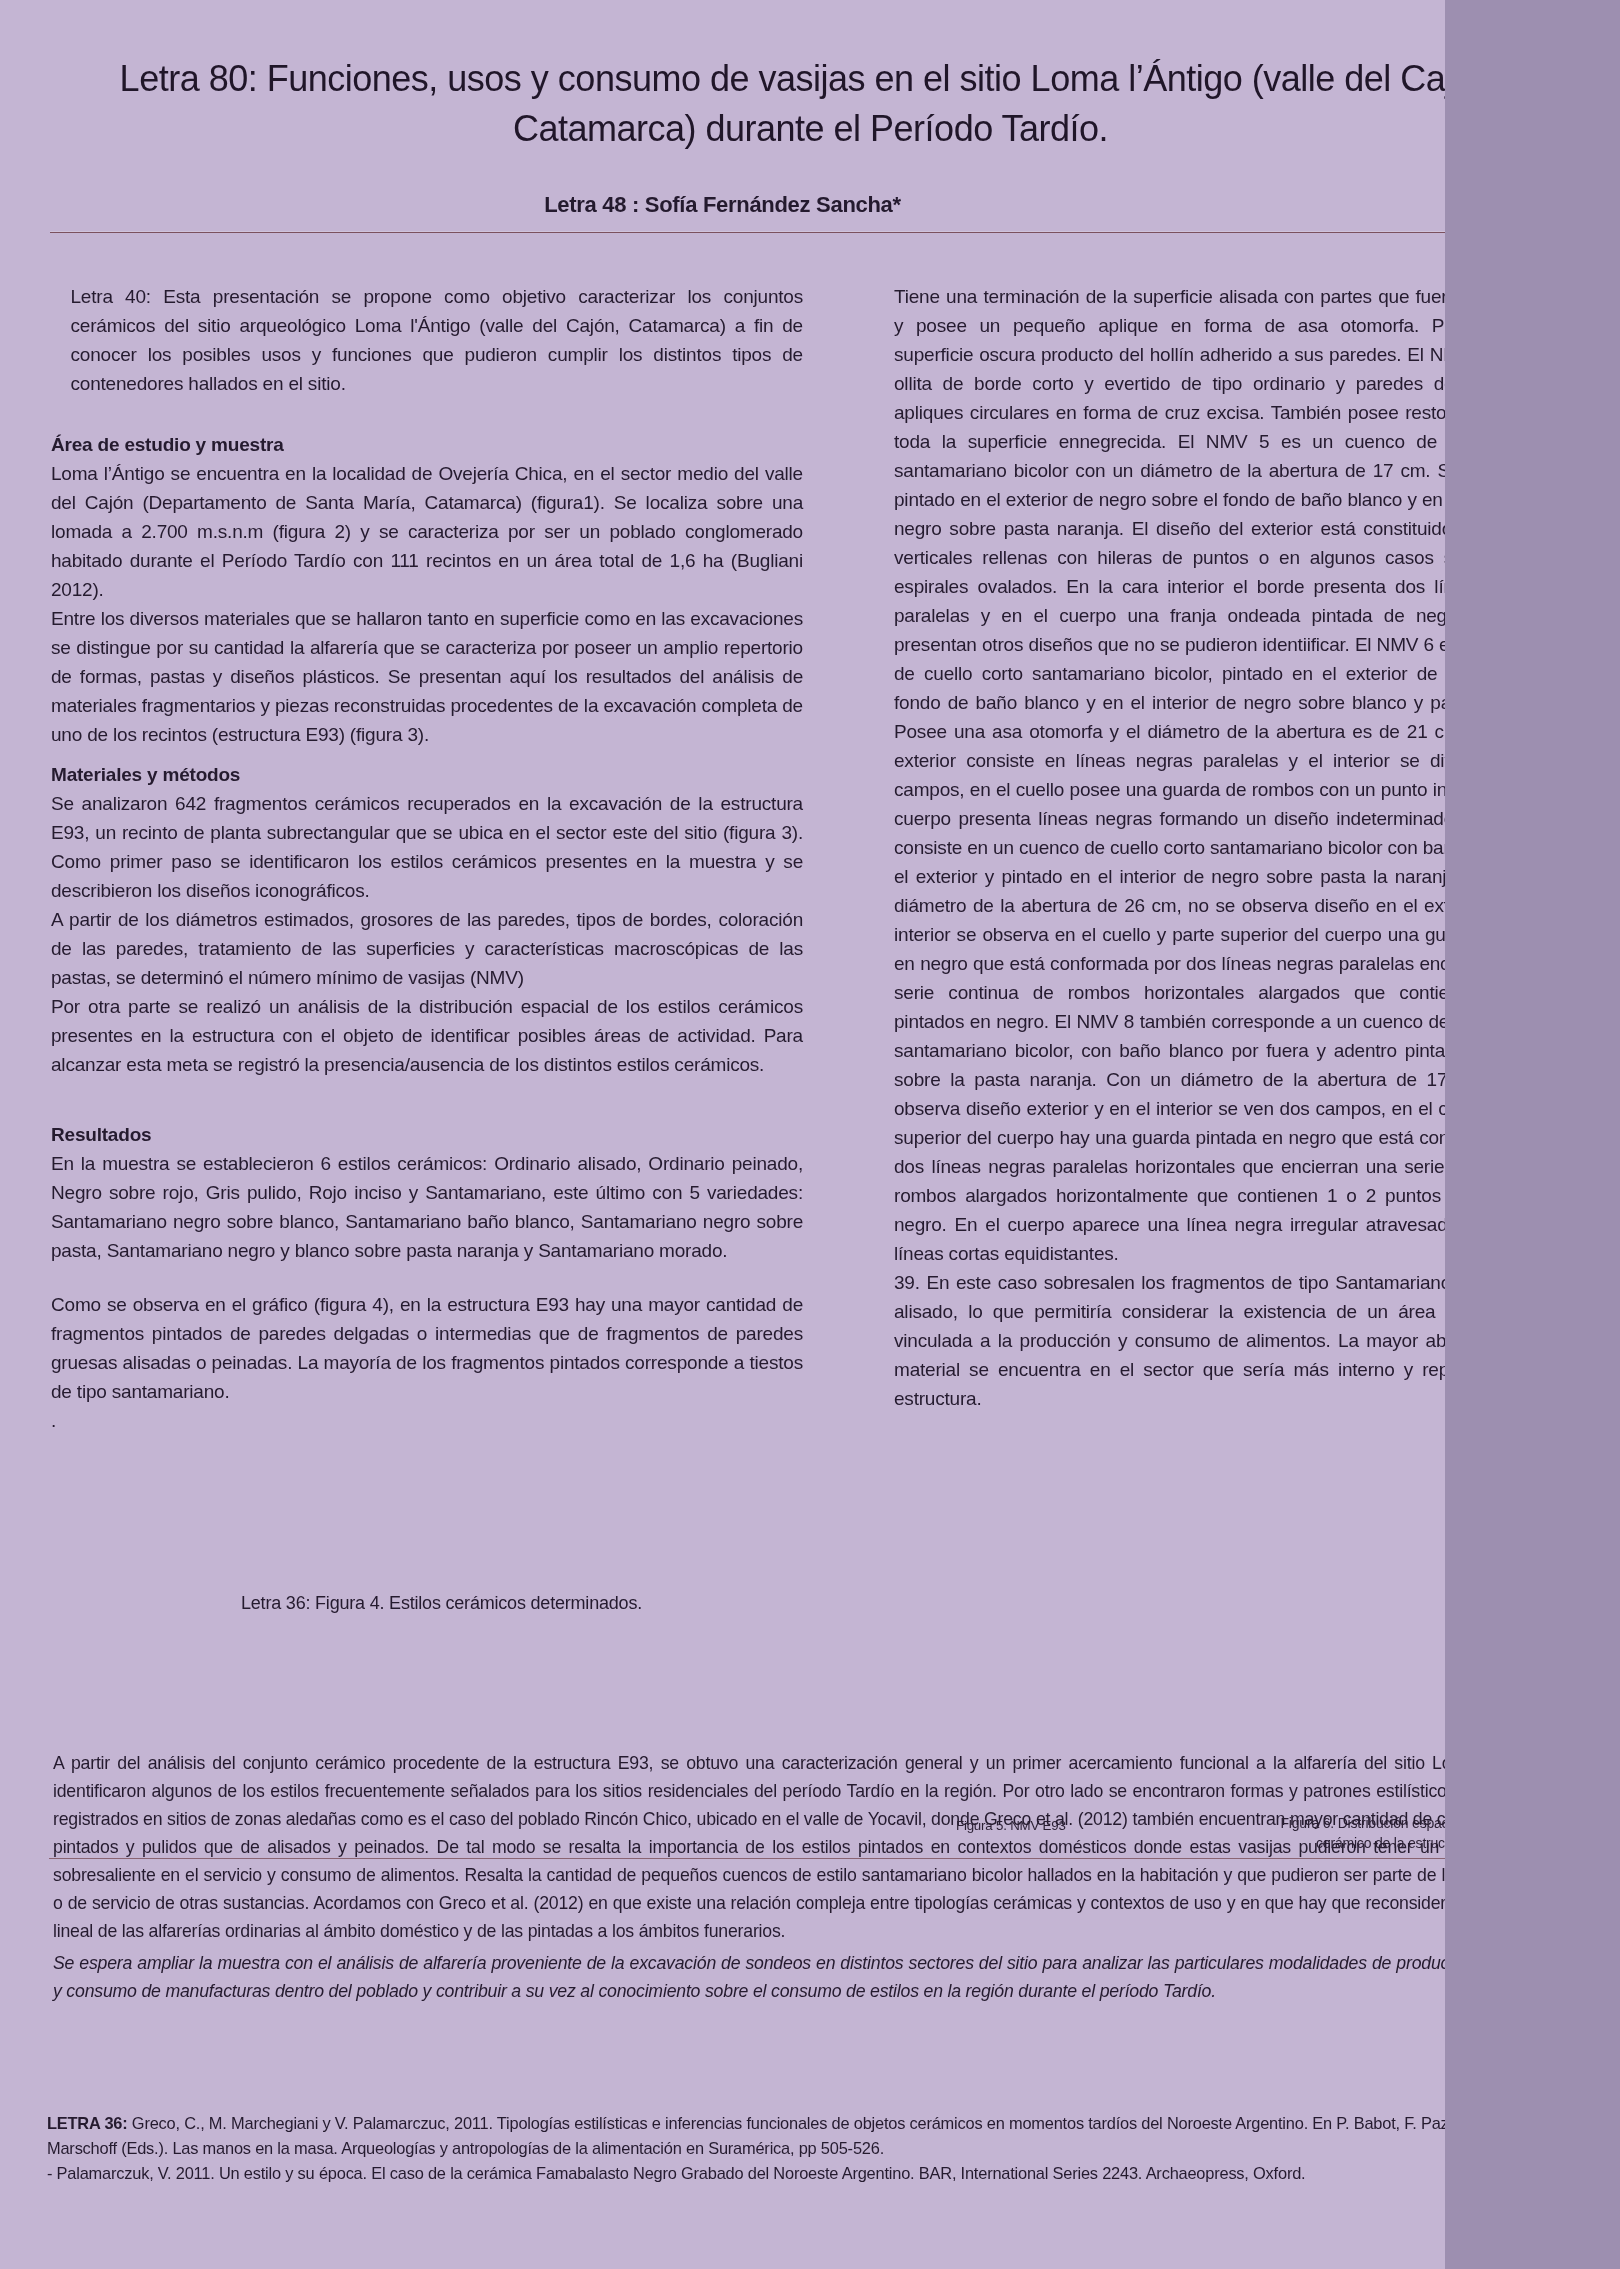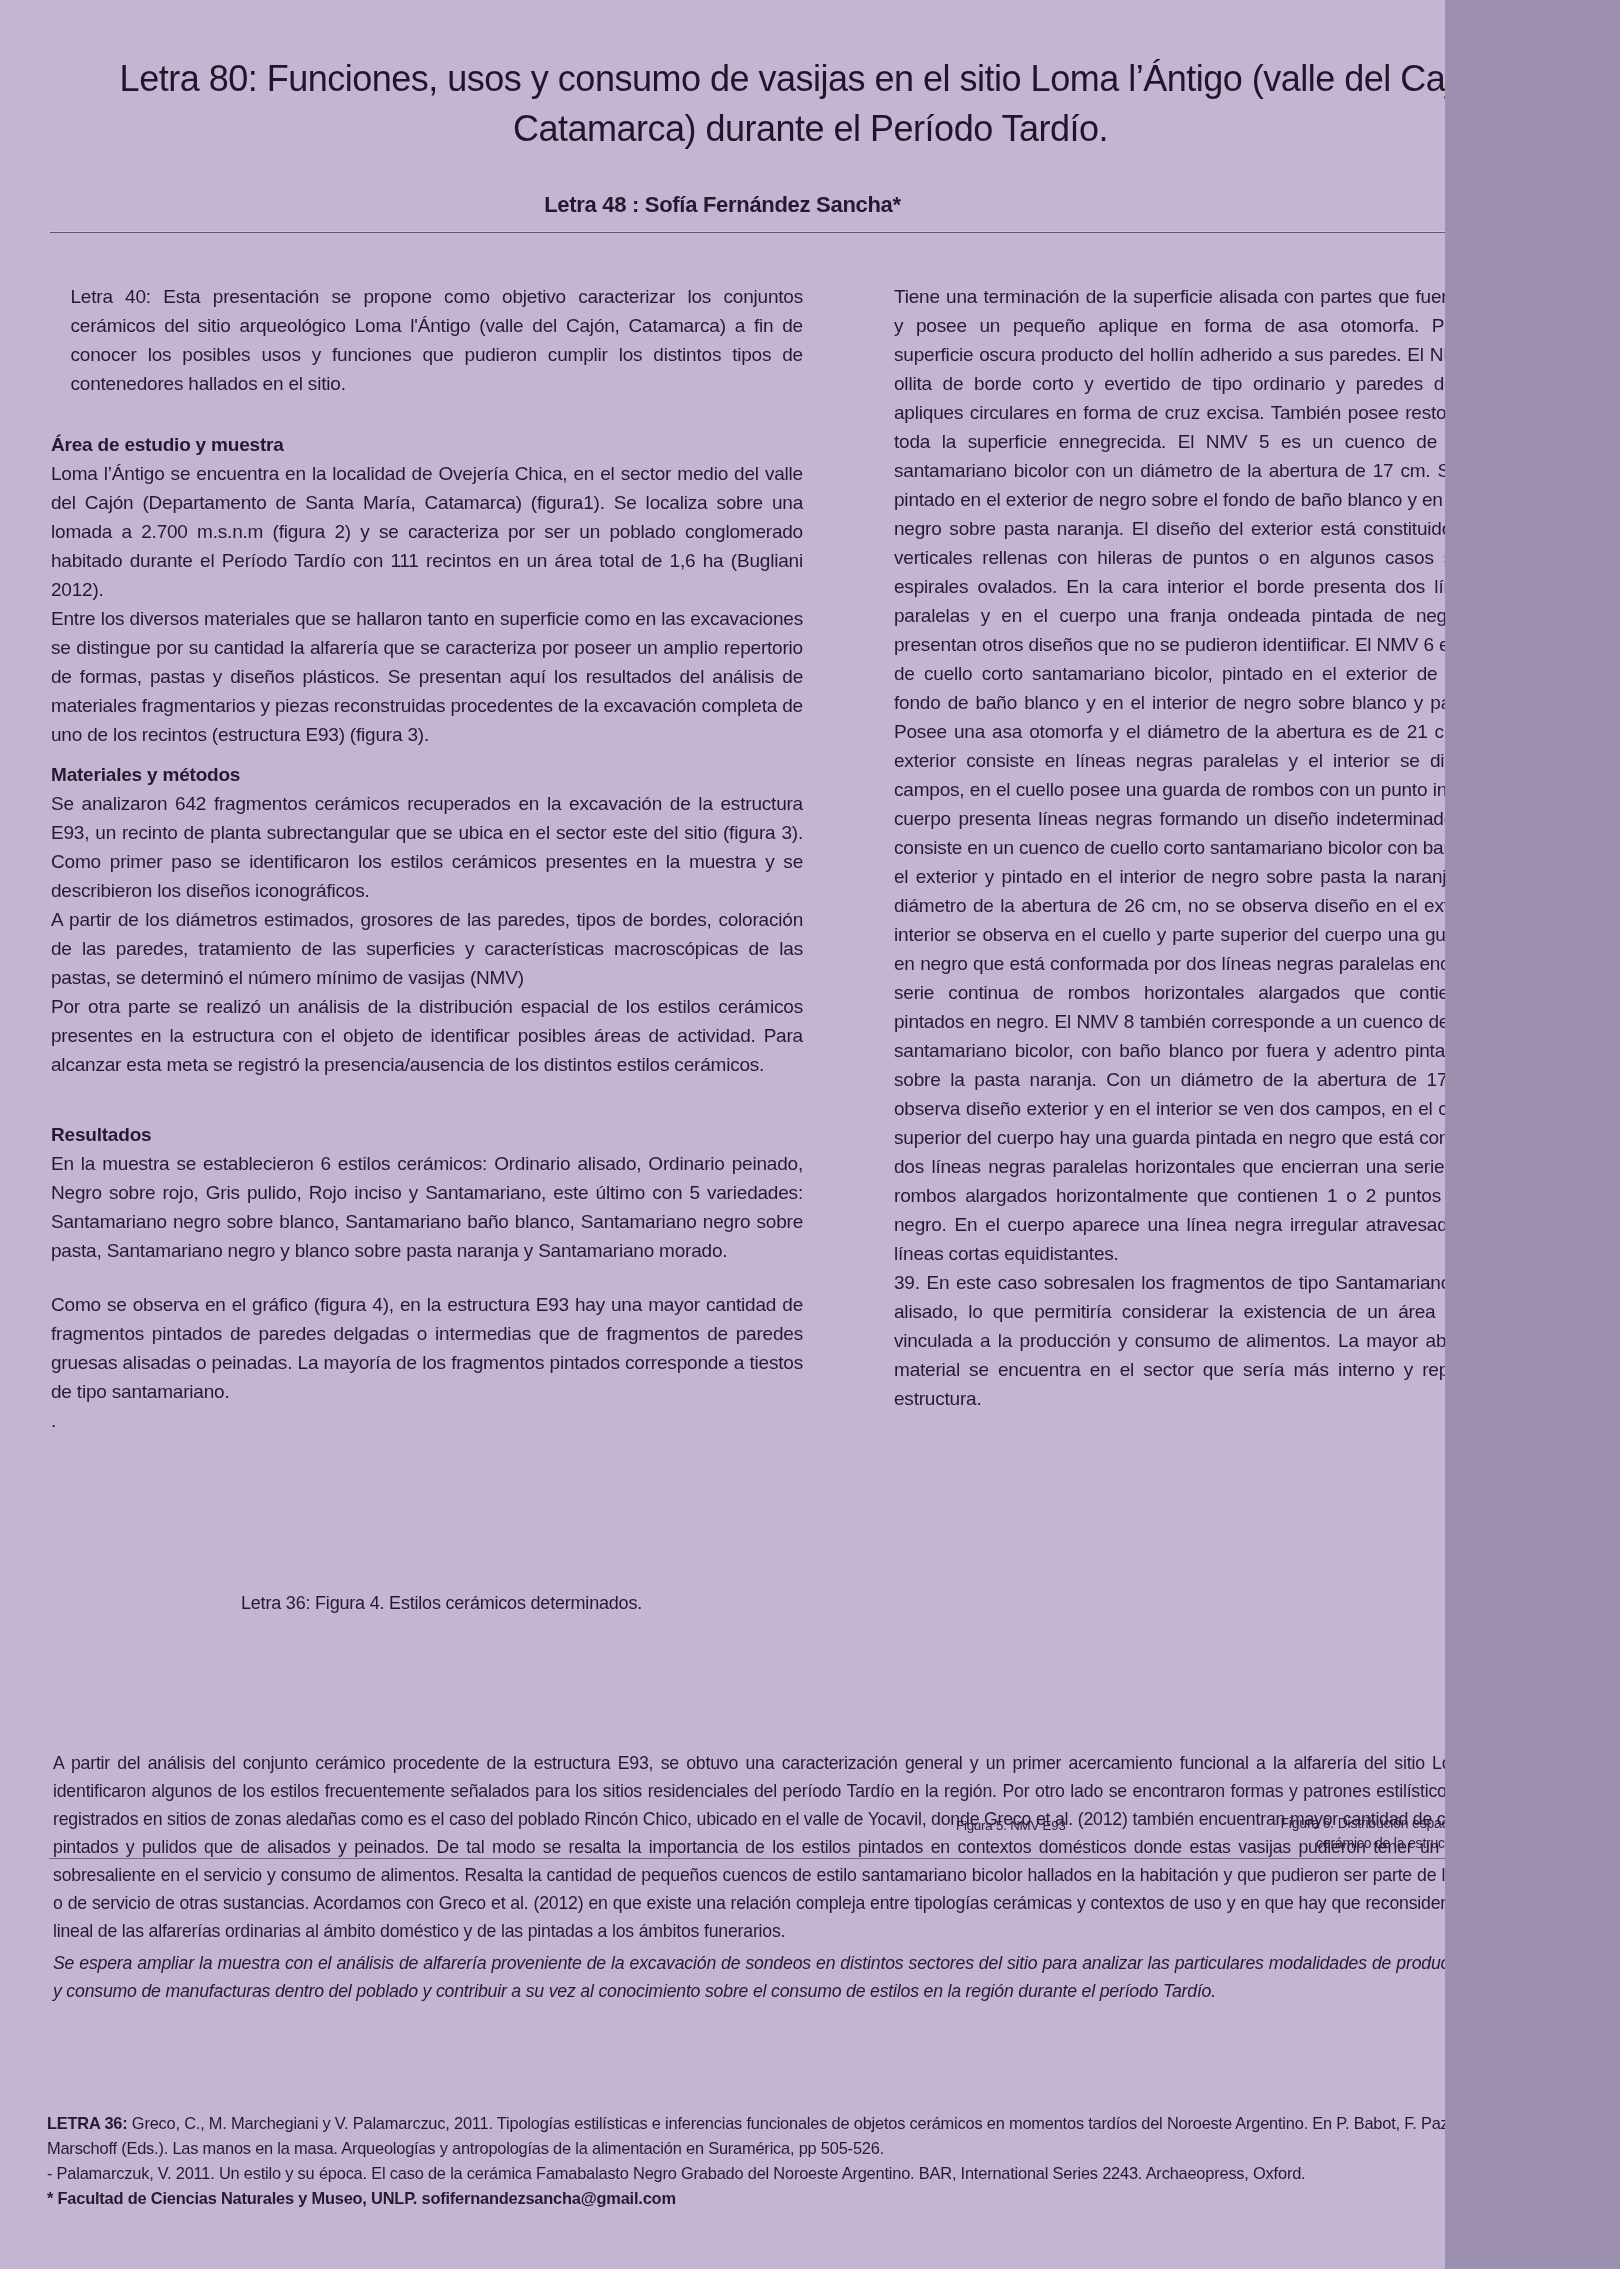--- a/index.html
+++ b/index.html
@@ -130,17 +130,16 @@
   </section>
 
   <div class="fig5-caption">Figura 5. NMV E93</div>
   <div class="fig6-caption">Figura 6. Distribución espacial del material cerámico de la estructura E93.</div>
 
   <hr class="rule-mid">
 
   <footer class="refs">
     <p><span class="bold">LETRA 36:</span> <span>Greco, C., M. Marchegiani y V. Palamarczuc, 2011. Tipologías estilísticas e inferencias funcionales de objetos cerámicos en momentos tardíos del Noroeste Argentino. En  P. Babot, F. Pazzarelli y M. Marschoff (Eds.). Las manos en la masa. Arqueologías y antropologías de la alimentación en Suramérica, pp 505-526.</span></p>
     <p>- Palamarczuk, V. 2011. Un estilo y su época. El caso de la cerámica Famabalasto Negro Grabado del Noroeste Argentino. BAR, International Series 2243. Archaeopress, Oxford.</p>
-    <p class="bold">* Facultad de Ciencias Naturales y Museo, UNLP.  sofifernandezsancha@gmail.com</p>
   </footer>
 
 </div>
 
 
 </body></html>

